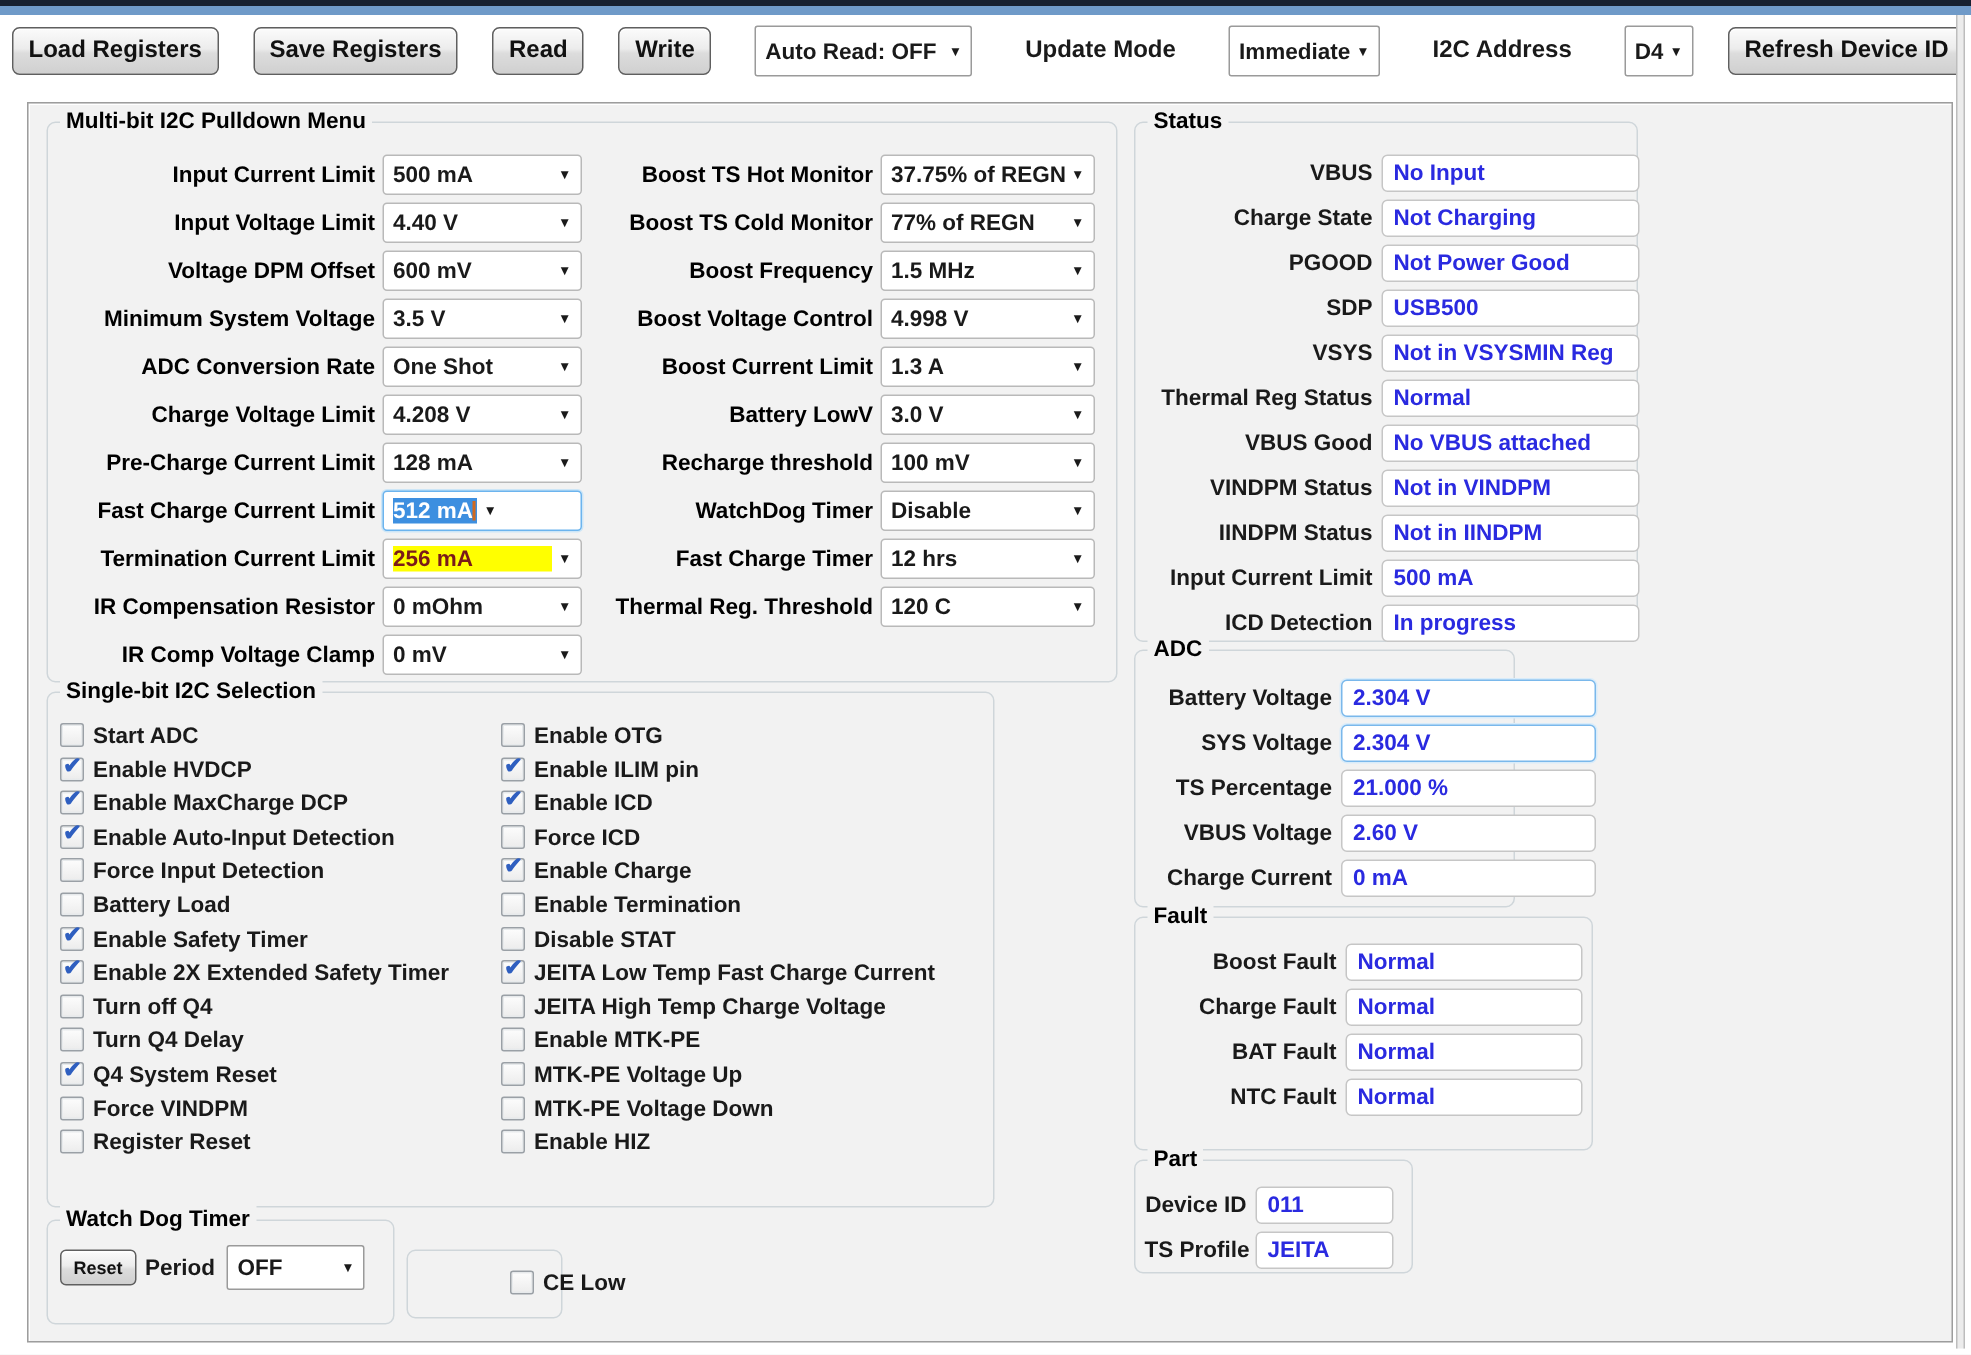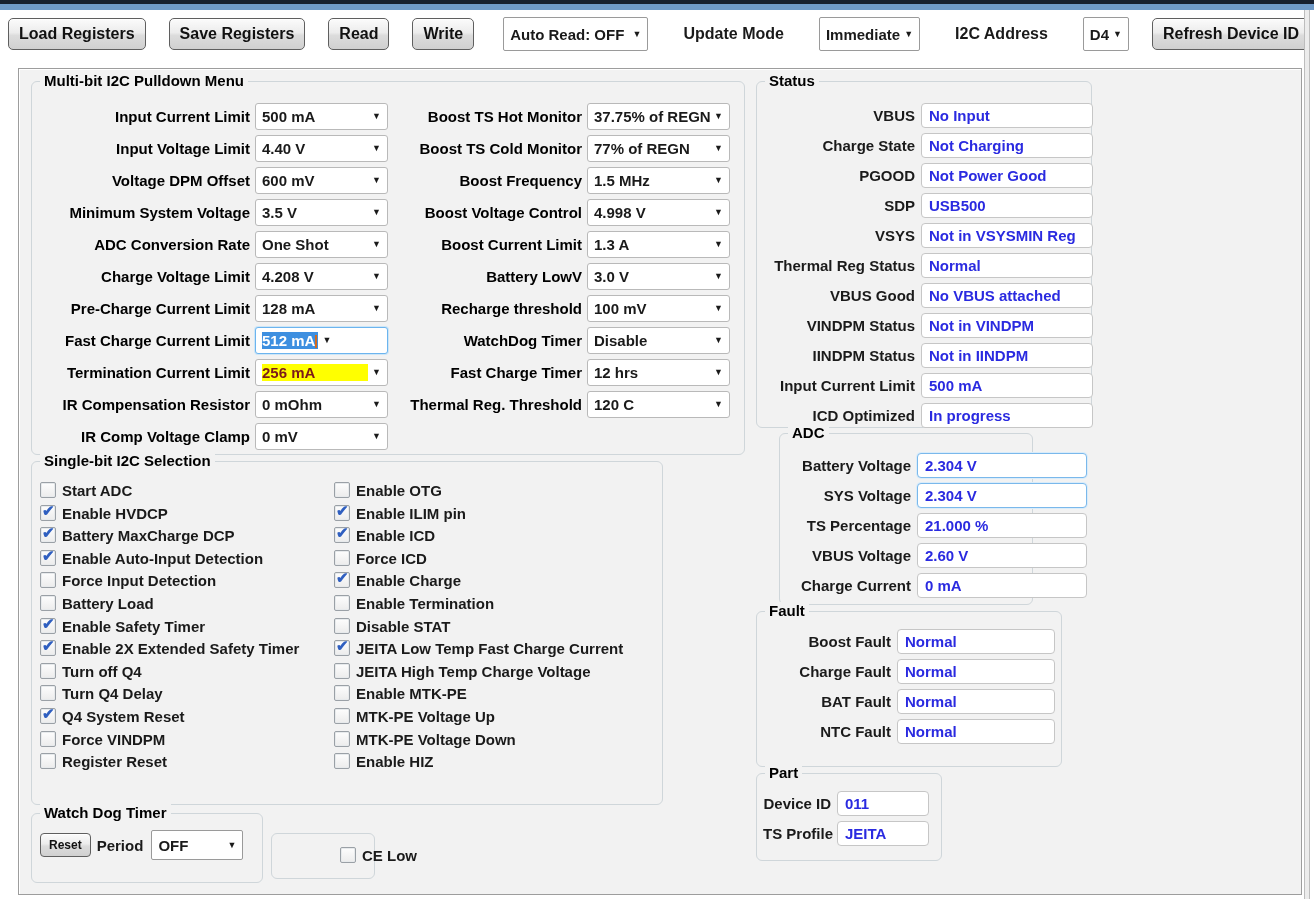--- a/index.html
+++ b/index.html
@@ -134,25 +134,25 @@
   #gb-multibit{left:12px;top:12px;width:714px;height:374px;}
   #multibit-left{position:absolute;left:6px;top:18px;}
   #multibit-right{position:absolute;left:362px;top:18px;}
   #gb-singlebit{left:12px;top:392px;width:632px;height:344px;}
   #singlebit-left{position:absolute;left:8px;top:20px;}
   #singlebit-right{position:absolute;left:302px;top:20px;}
   #gb-watchdog{left:12px;top:744px;width:232px;height:70px;}
   #gb-celow{left:252px;top:764px;width:104px;height:46px;}
   #gb-status{left:737px;top:12px;width:336px;height:347px;}
   #status-rows{position:absolute;left:6px;top:18px;}
-  #gb-adc{left:760px;top:364px;width:254px;height:172px;}
+  #gb-adc{left:737px;top:364px;width:254px;height:172px;}
   #adc-rows{position:absolute;left:6px;top:16px;}
   #gb-fault{left:737px;top:542px;width:306px;height:156px;}
   #fault-rows{position:absolute;left:6px;top:14px;}
-  #gb-part{left:737px;top:704px;width:186px;height:88px;}
+  #gb-part{left:737px;top:704px;width:186px;height:76px;}
   #part-rows{position:absolute;left:6px;top:14px;}
 
   .celow-row{position:absolute;left:28px;top:13px;height:20px;margin-left:40px;}
 </style>
 </head>
 <body>
 
 <div class="top-strip1"></div>
 <div class="top-strip2"></div>
 
@@ -345,21 +345,21 @@
         <div class="cb-row checked">
         <span class="cb-box">
             <span class="cb-check">✔</span>
           </span>
         <span class="cb-label">Enable HVDCP</span>
       </div>
         <div class="cb-row checked">
         <span class="cb-box">
             <span class="cb-check">✔</span>
           </span>
-        <span class="cb-label">Battery MaxCharge DCP</span>
+        <span class="cb-label">Enable MaxCharge DCP</span>
       </div>
         <div class="cb-row checked">
         <span class="cb-box">
             <span class="cb-check">✔</span>
           </span>
         <span class="cb-label">Enable Auto-Input Detection</span>
       </div>
         <div class="cb-row">
         <span class="cb-box"></span>
         <span class="cb-label">Force Input Detection</span>
@@ -543,21 +543,21 @@
             <span>Not in IINDPM</span>
           </div>
       </div>
         <div class="frow">
         <span class="flabel">Input Current Limit</span>
         <div class="fvalue">
             <span>500 mA</span>
           </div>
       </div>
         <div class="frow">
-        <span class="flabel">ICD Optimized</span>
+        <span class="flabel">ICD Detection</span>
         <div class="fvalue">
             <span>In progress</span>
           </div>
       </div>
       </div>
   </div>
 
   <div class="groupbox" id="gb-adc">
     <span class="gb-title">ADC</span>
     <div id="adc-rows">

